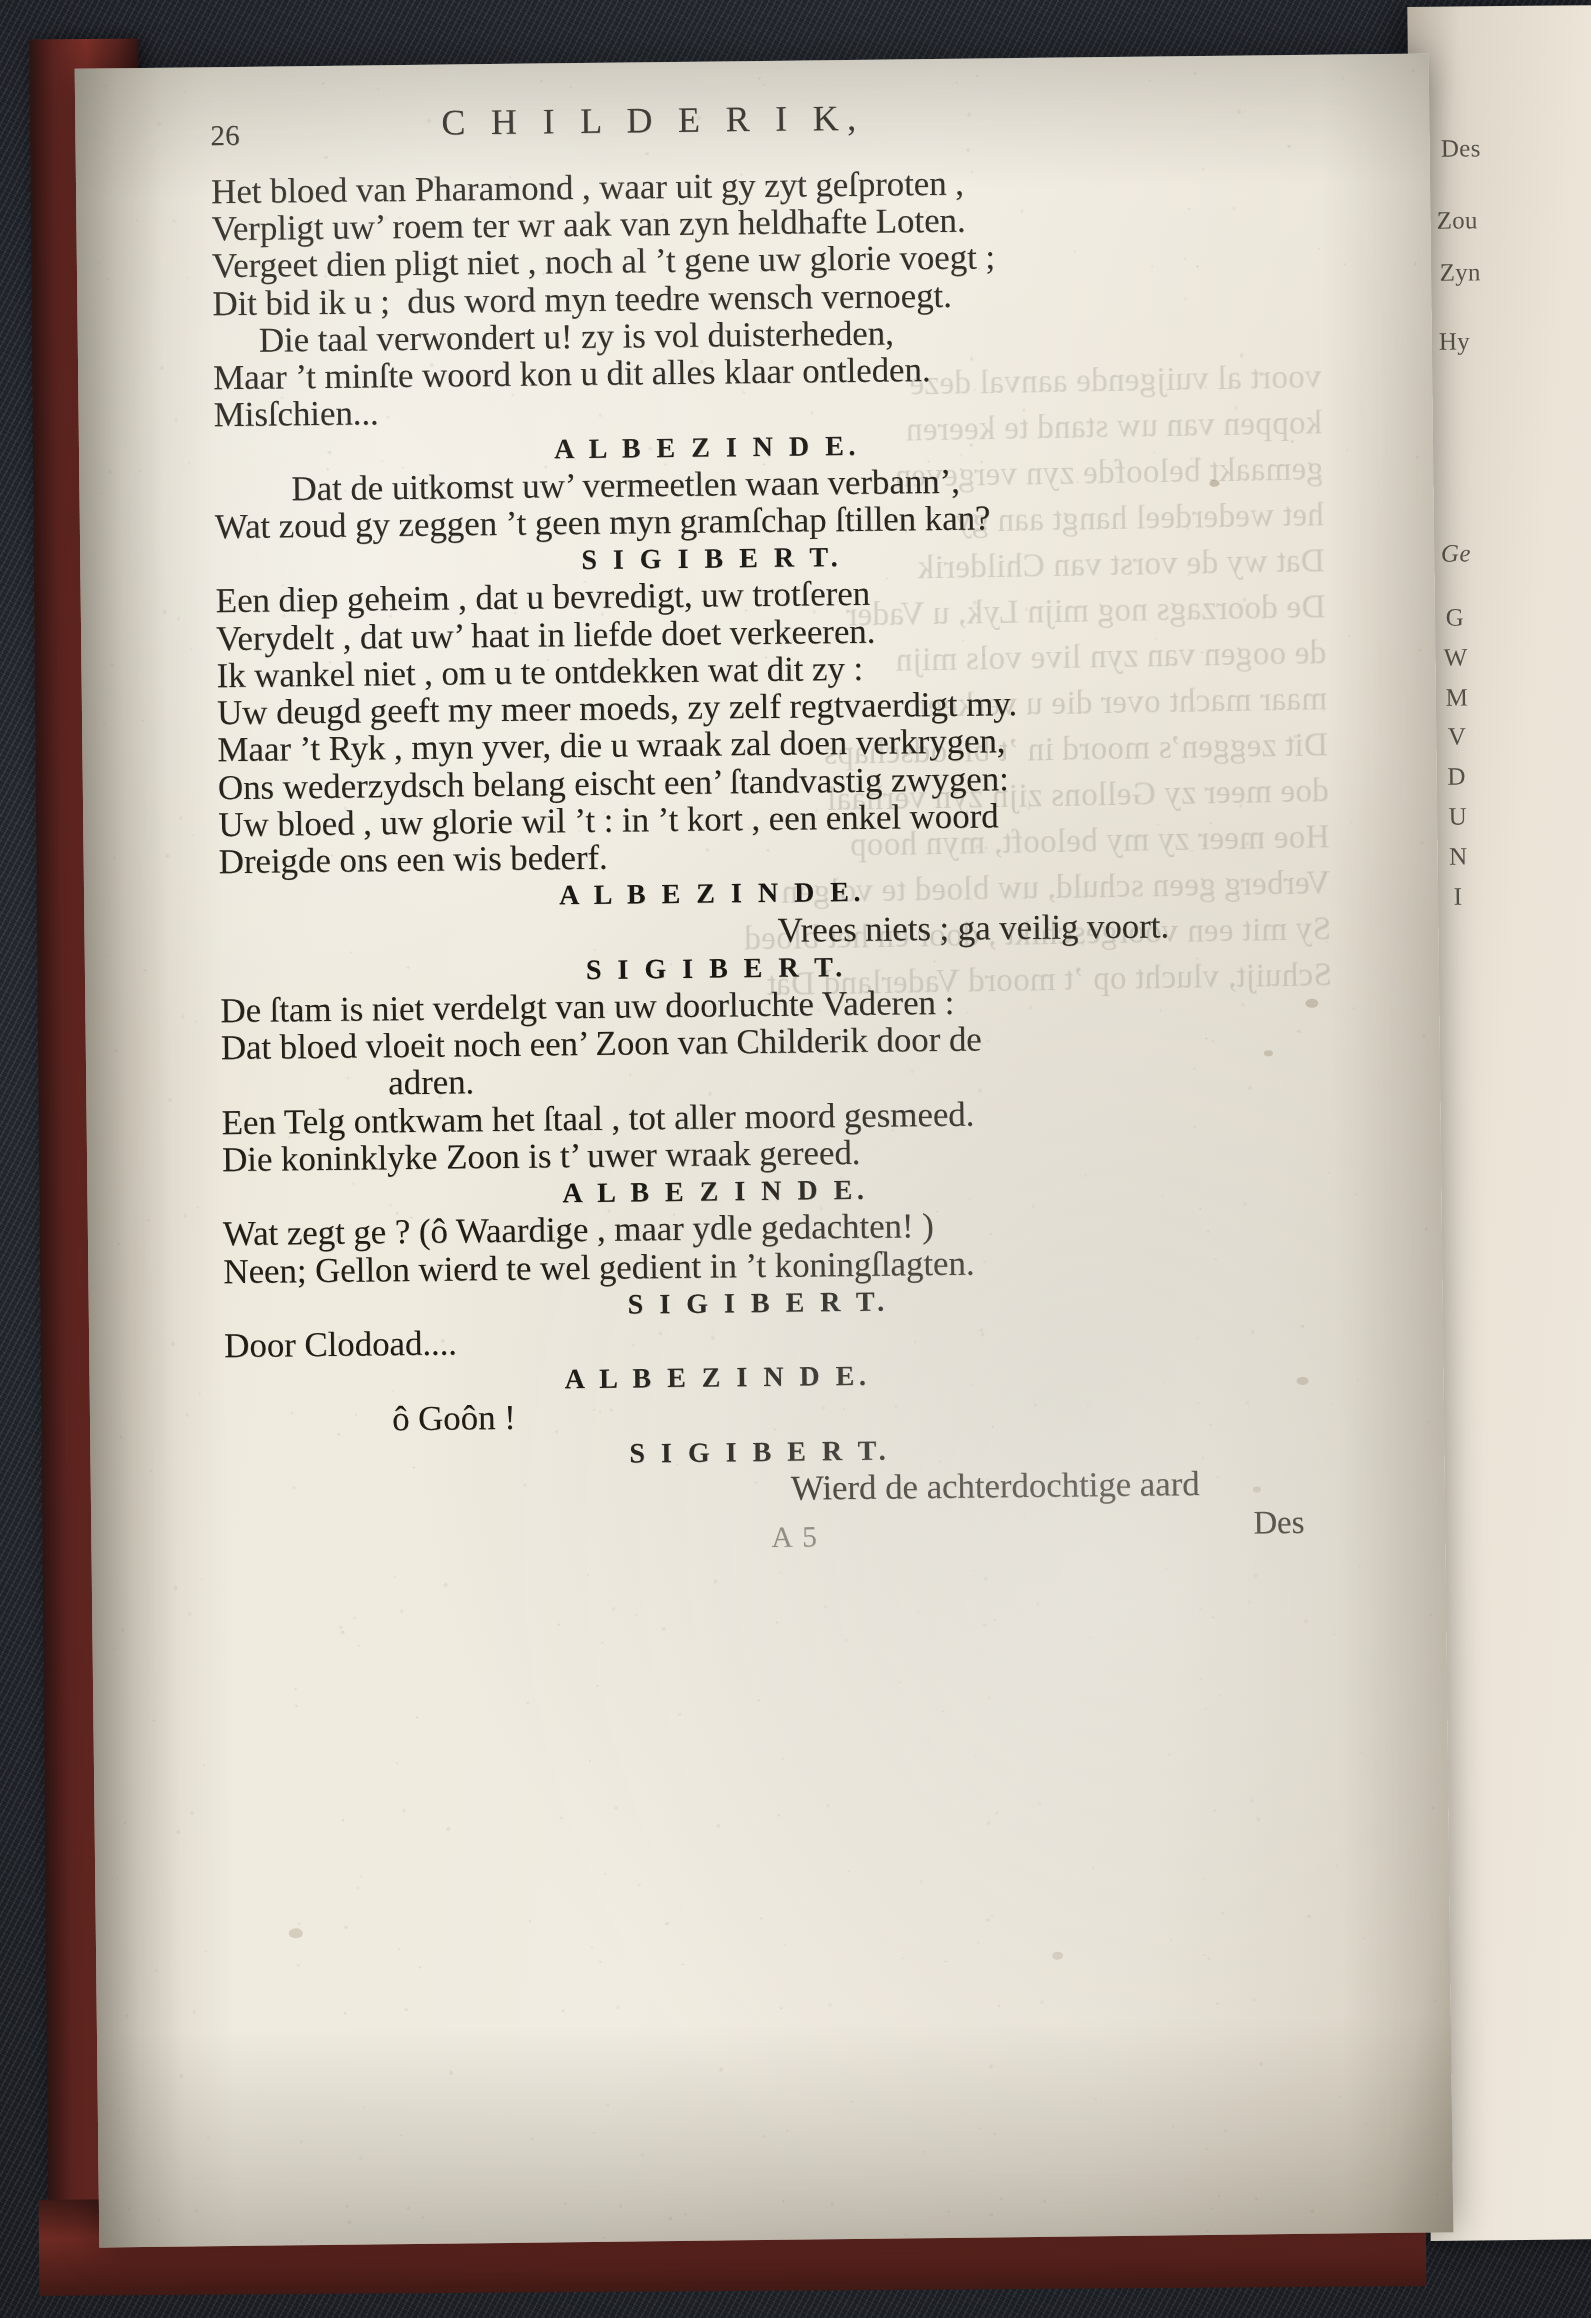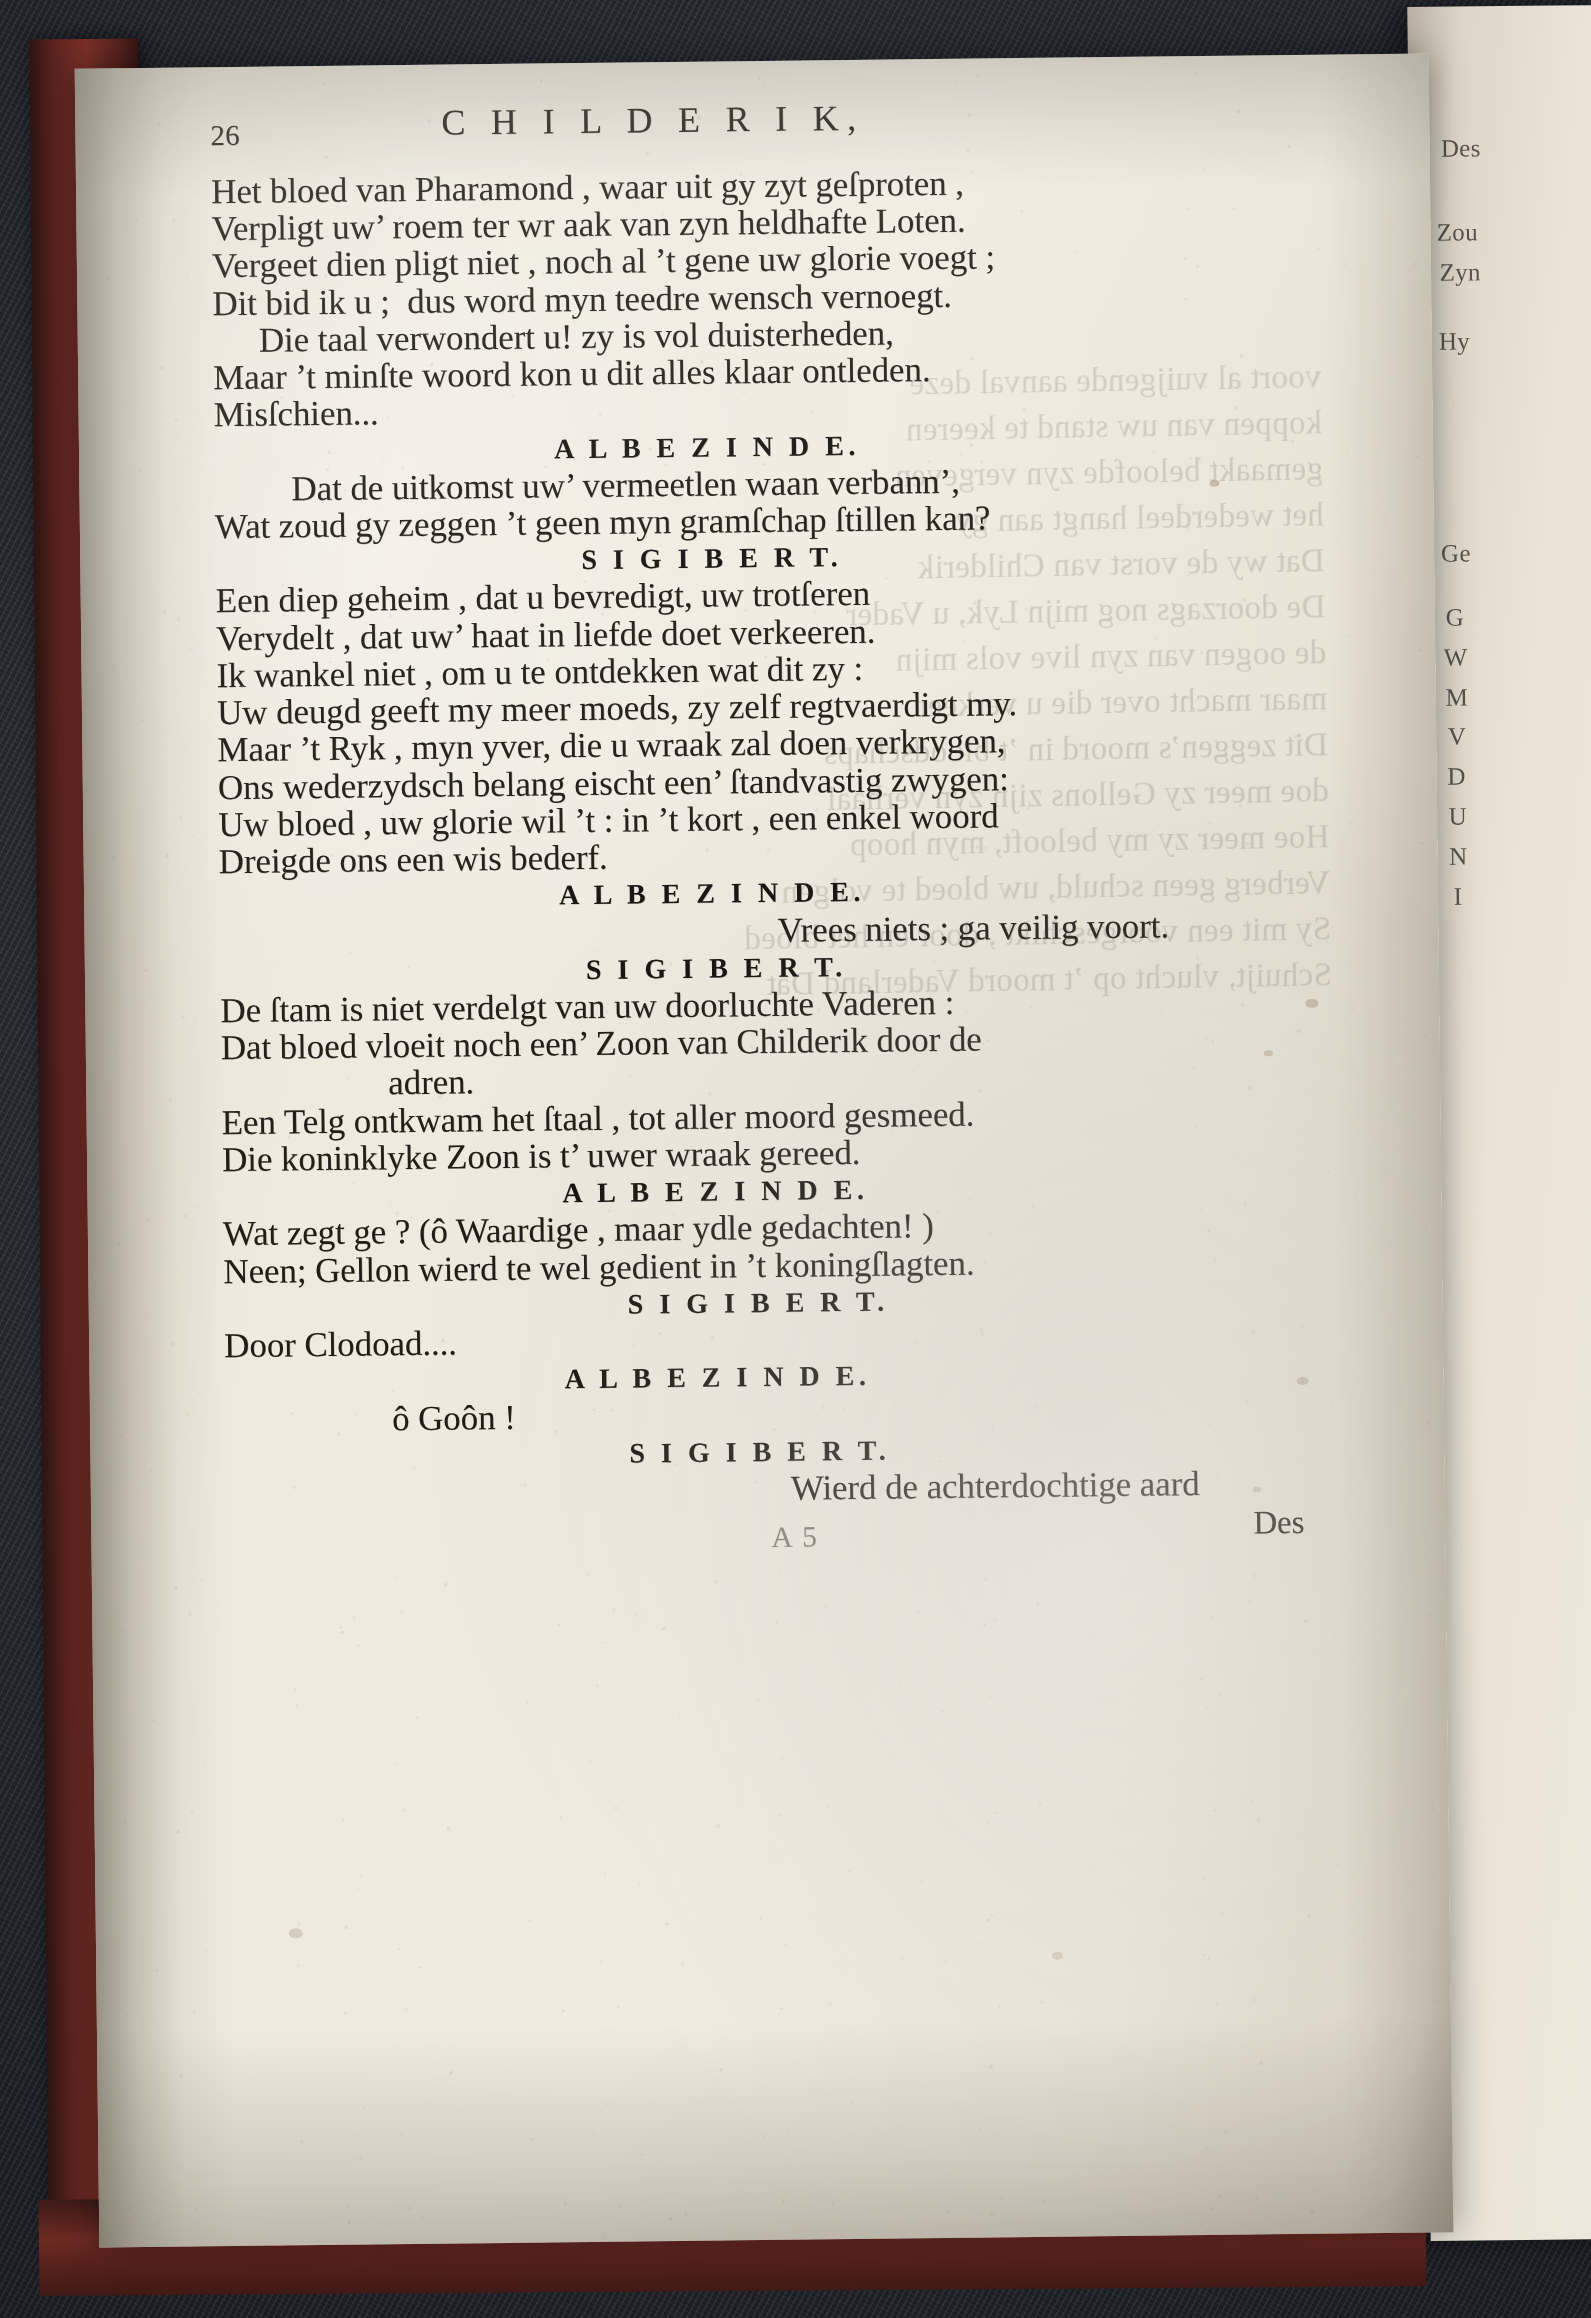--- a/index.html
+++ b/index.html
@@ -214,24 +214,24 @@
 </head>
 <body>
 
 <div id="scene">
 
   <div style="position:absolute;inset:0;"></div>
 
   <div id="right-page">
     <div id="right-page-lines">
         <div class="rp-line" style="left: 32px; top: 128px;">Des</div>
-        <div class="rp-line" style="left: 27px; top: 212px;">Zou</div>
+        <div class="rp-line" style="left: 27px; top: 200px;">Zou</div>
         <div class="rp-line" style="left: 29.5px; top: 252px;">Zyn</div>
         <div class="rp-line" style="left: 28px; top: 321px;">Hy</div>
-        <div class="rp-line" style="left: 28px; top: 533px;">Ge</div>
+        <div class="rp-line" style="left: 28px; top: 533px; font-style: italic;">Ge</div>
         <div class="rp-line" style="left: 32px; top: 597px;">G</div>
         <div class="rp-line" style="left: 29.5px; top: 637px;">W</div>
         <div class="rp-line" style="left: 31px; top: 677px;">M</div>
         <div class="rp-line" style="left: 33px; top: 716px;">V</div>
         <div class="rp-line" style="left: 32px; top: 756px;">D</div>
         <div class="rp-line" style="left: 33px; top: 796px;">U</div>
         <div class="rp-line" style="left: 33px; top: 836px;">N</div>
         <div class="rp-line" style="left: 37px; top: 876px;">I</div>
       </div>
   </div>

